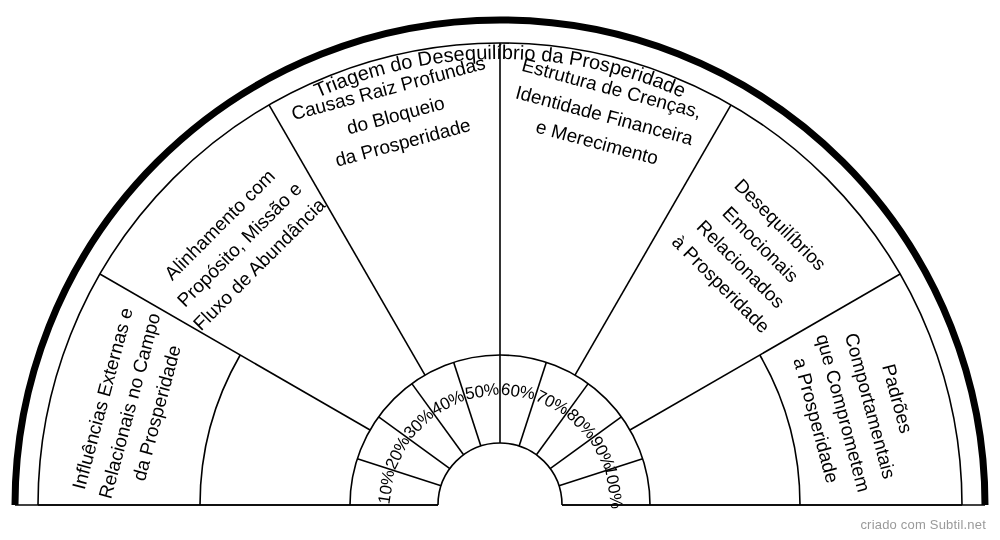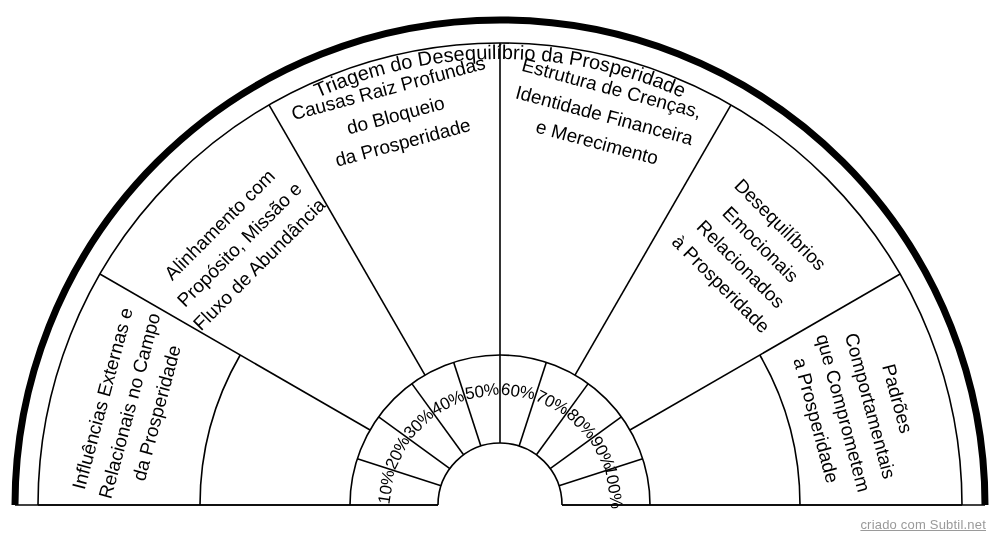--- a/index.html
+++ b/index.html
@@ -56,21 +56,20 @@
   .pct-text {
     font-size: 17px;
   }
   .credit {
     position: absolute;
     right: 14px;
     bottom: 8px;
     font-size: 13px;
     color: #9a9a9a;
     letter-spacing: 0.2px;
-    text-decoration: underline;
   }
 </style>
 </head>
 <body>
 
 <div id="stage">
   <svg id="dial" viewBox="0 0 1000 540">
     <g id="geometry">
         <path d="M 15 504.99999999999994 A 485 485 0 0 1 985 505" class="outer-ring"></path>
         <line x1="15" y1="505" x2="438" y2="505" class="baseline"></line>

